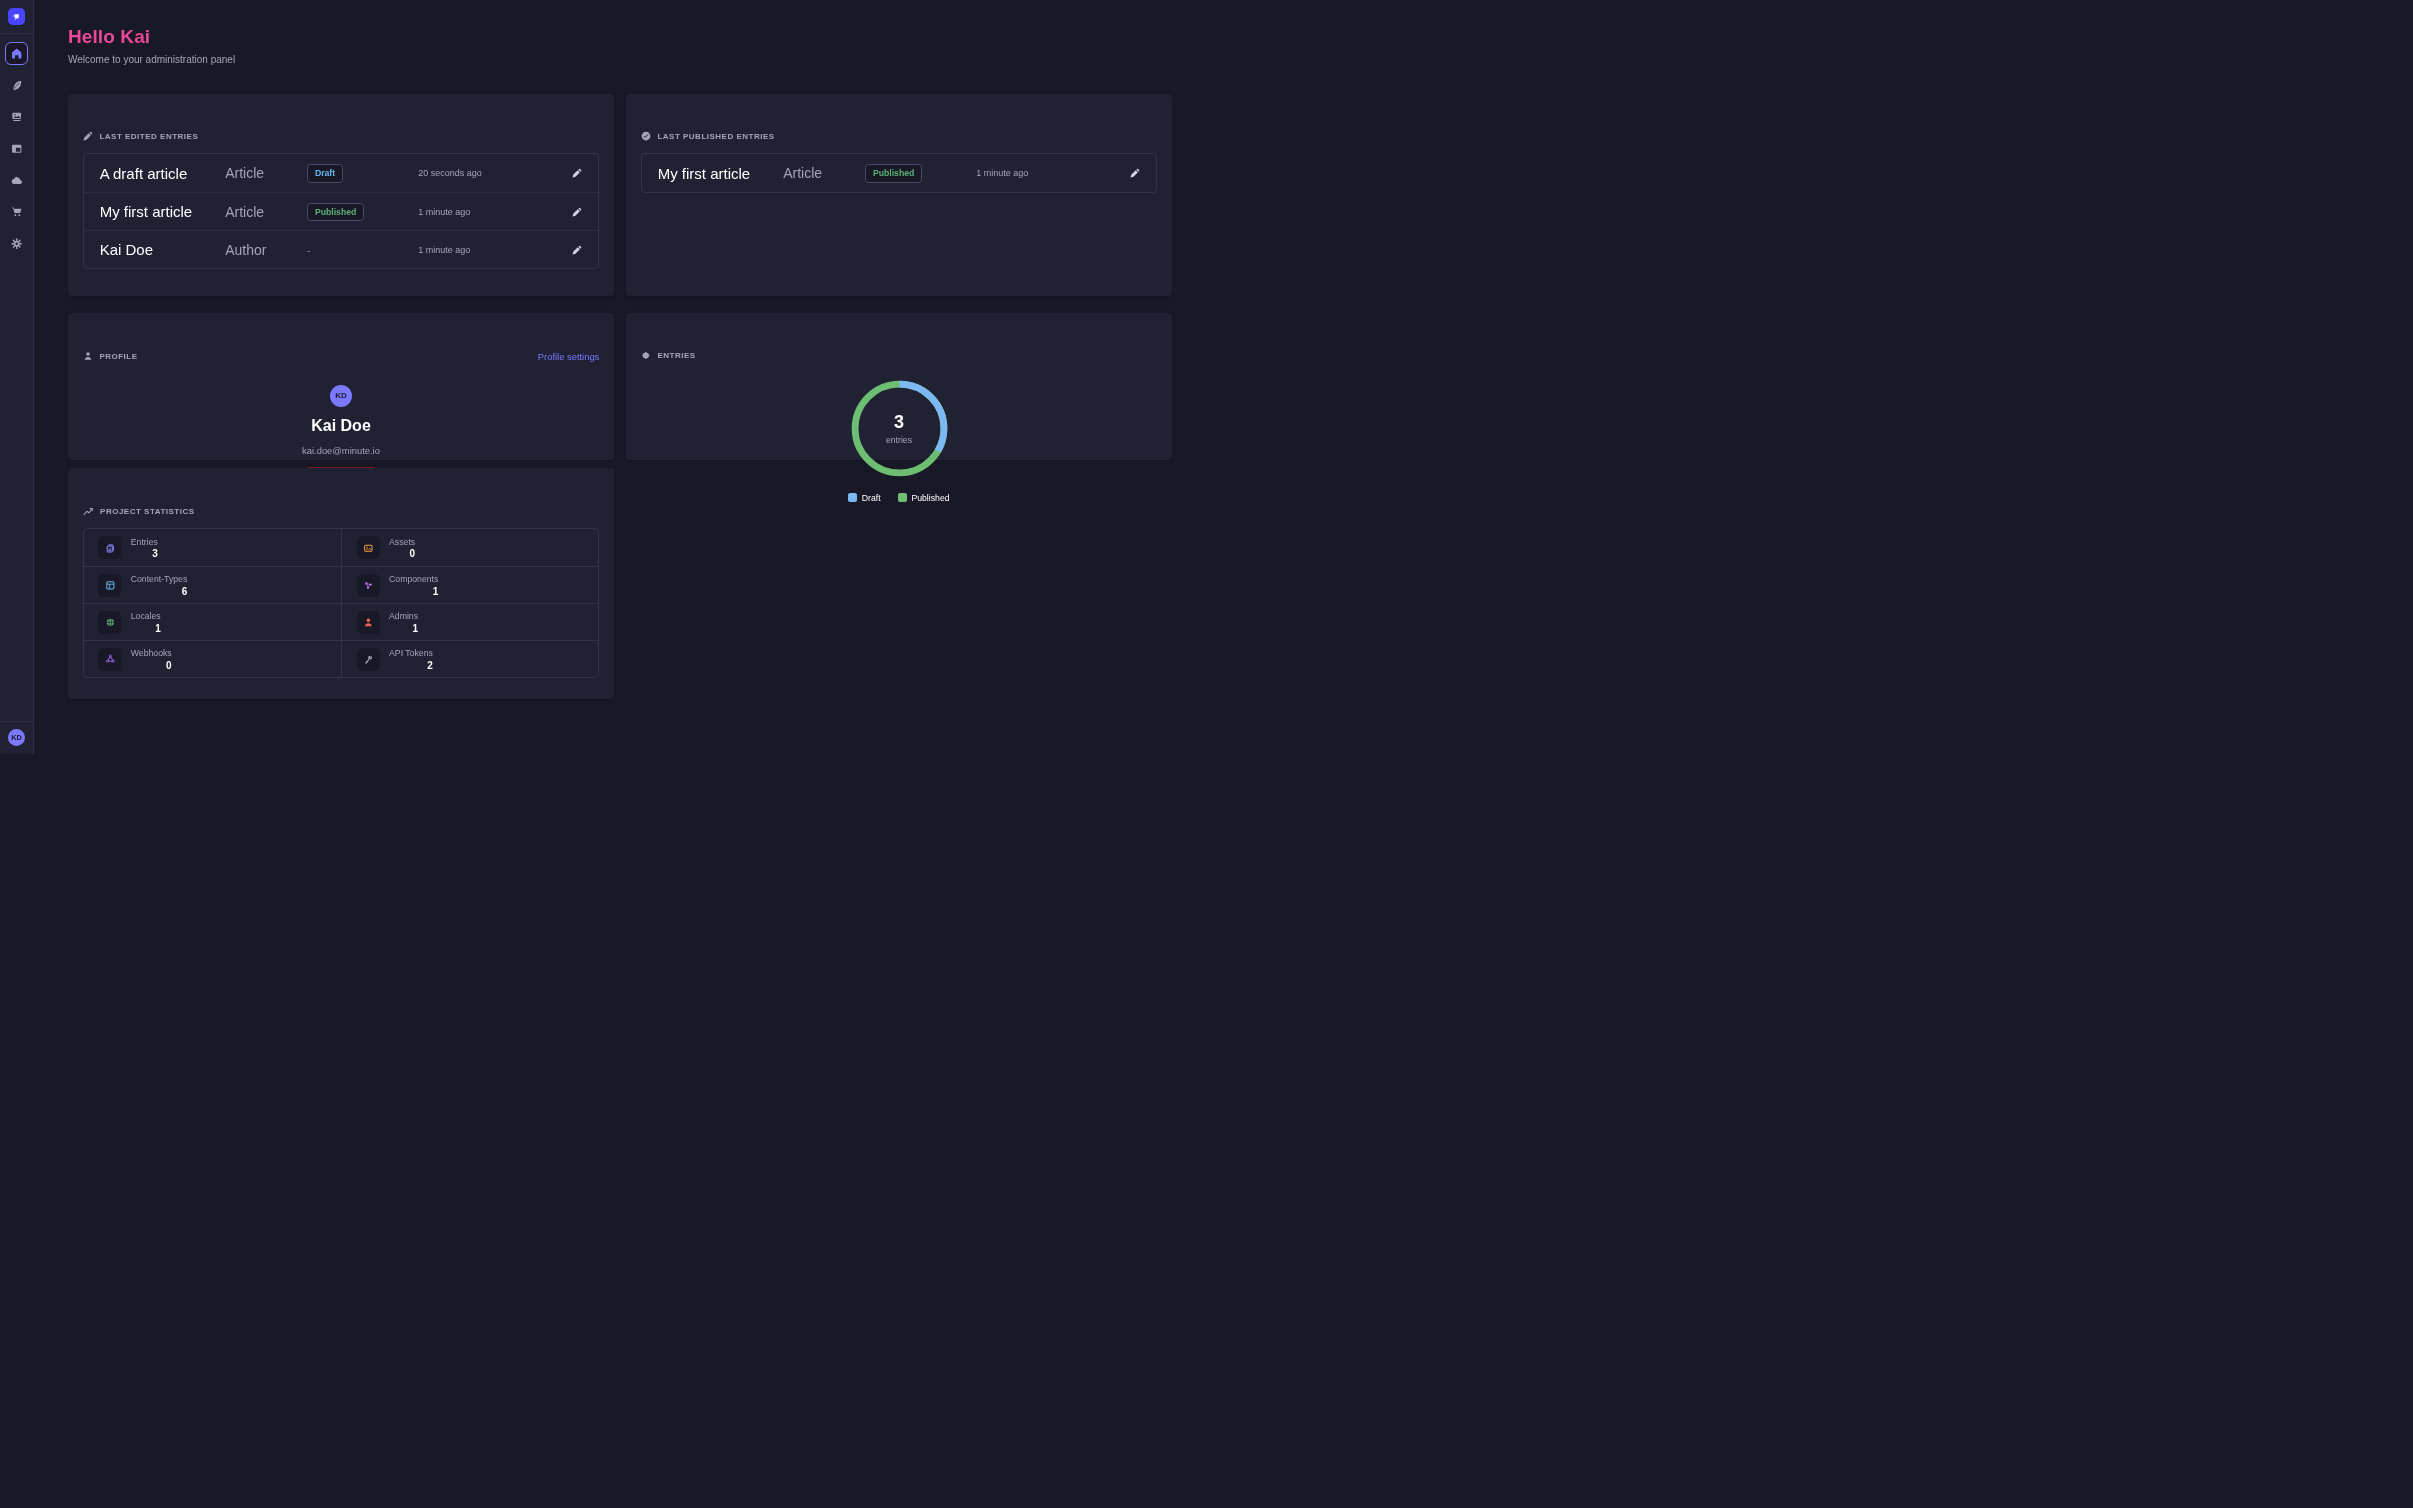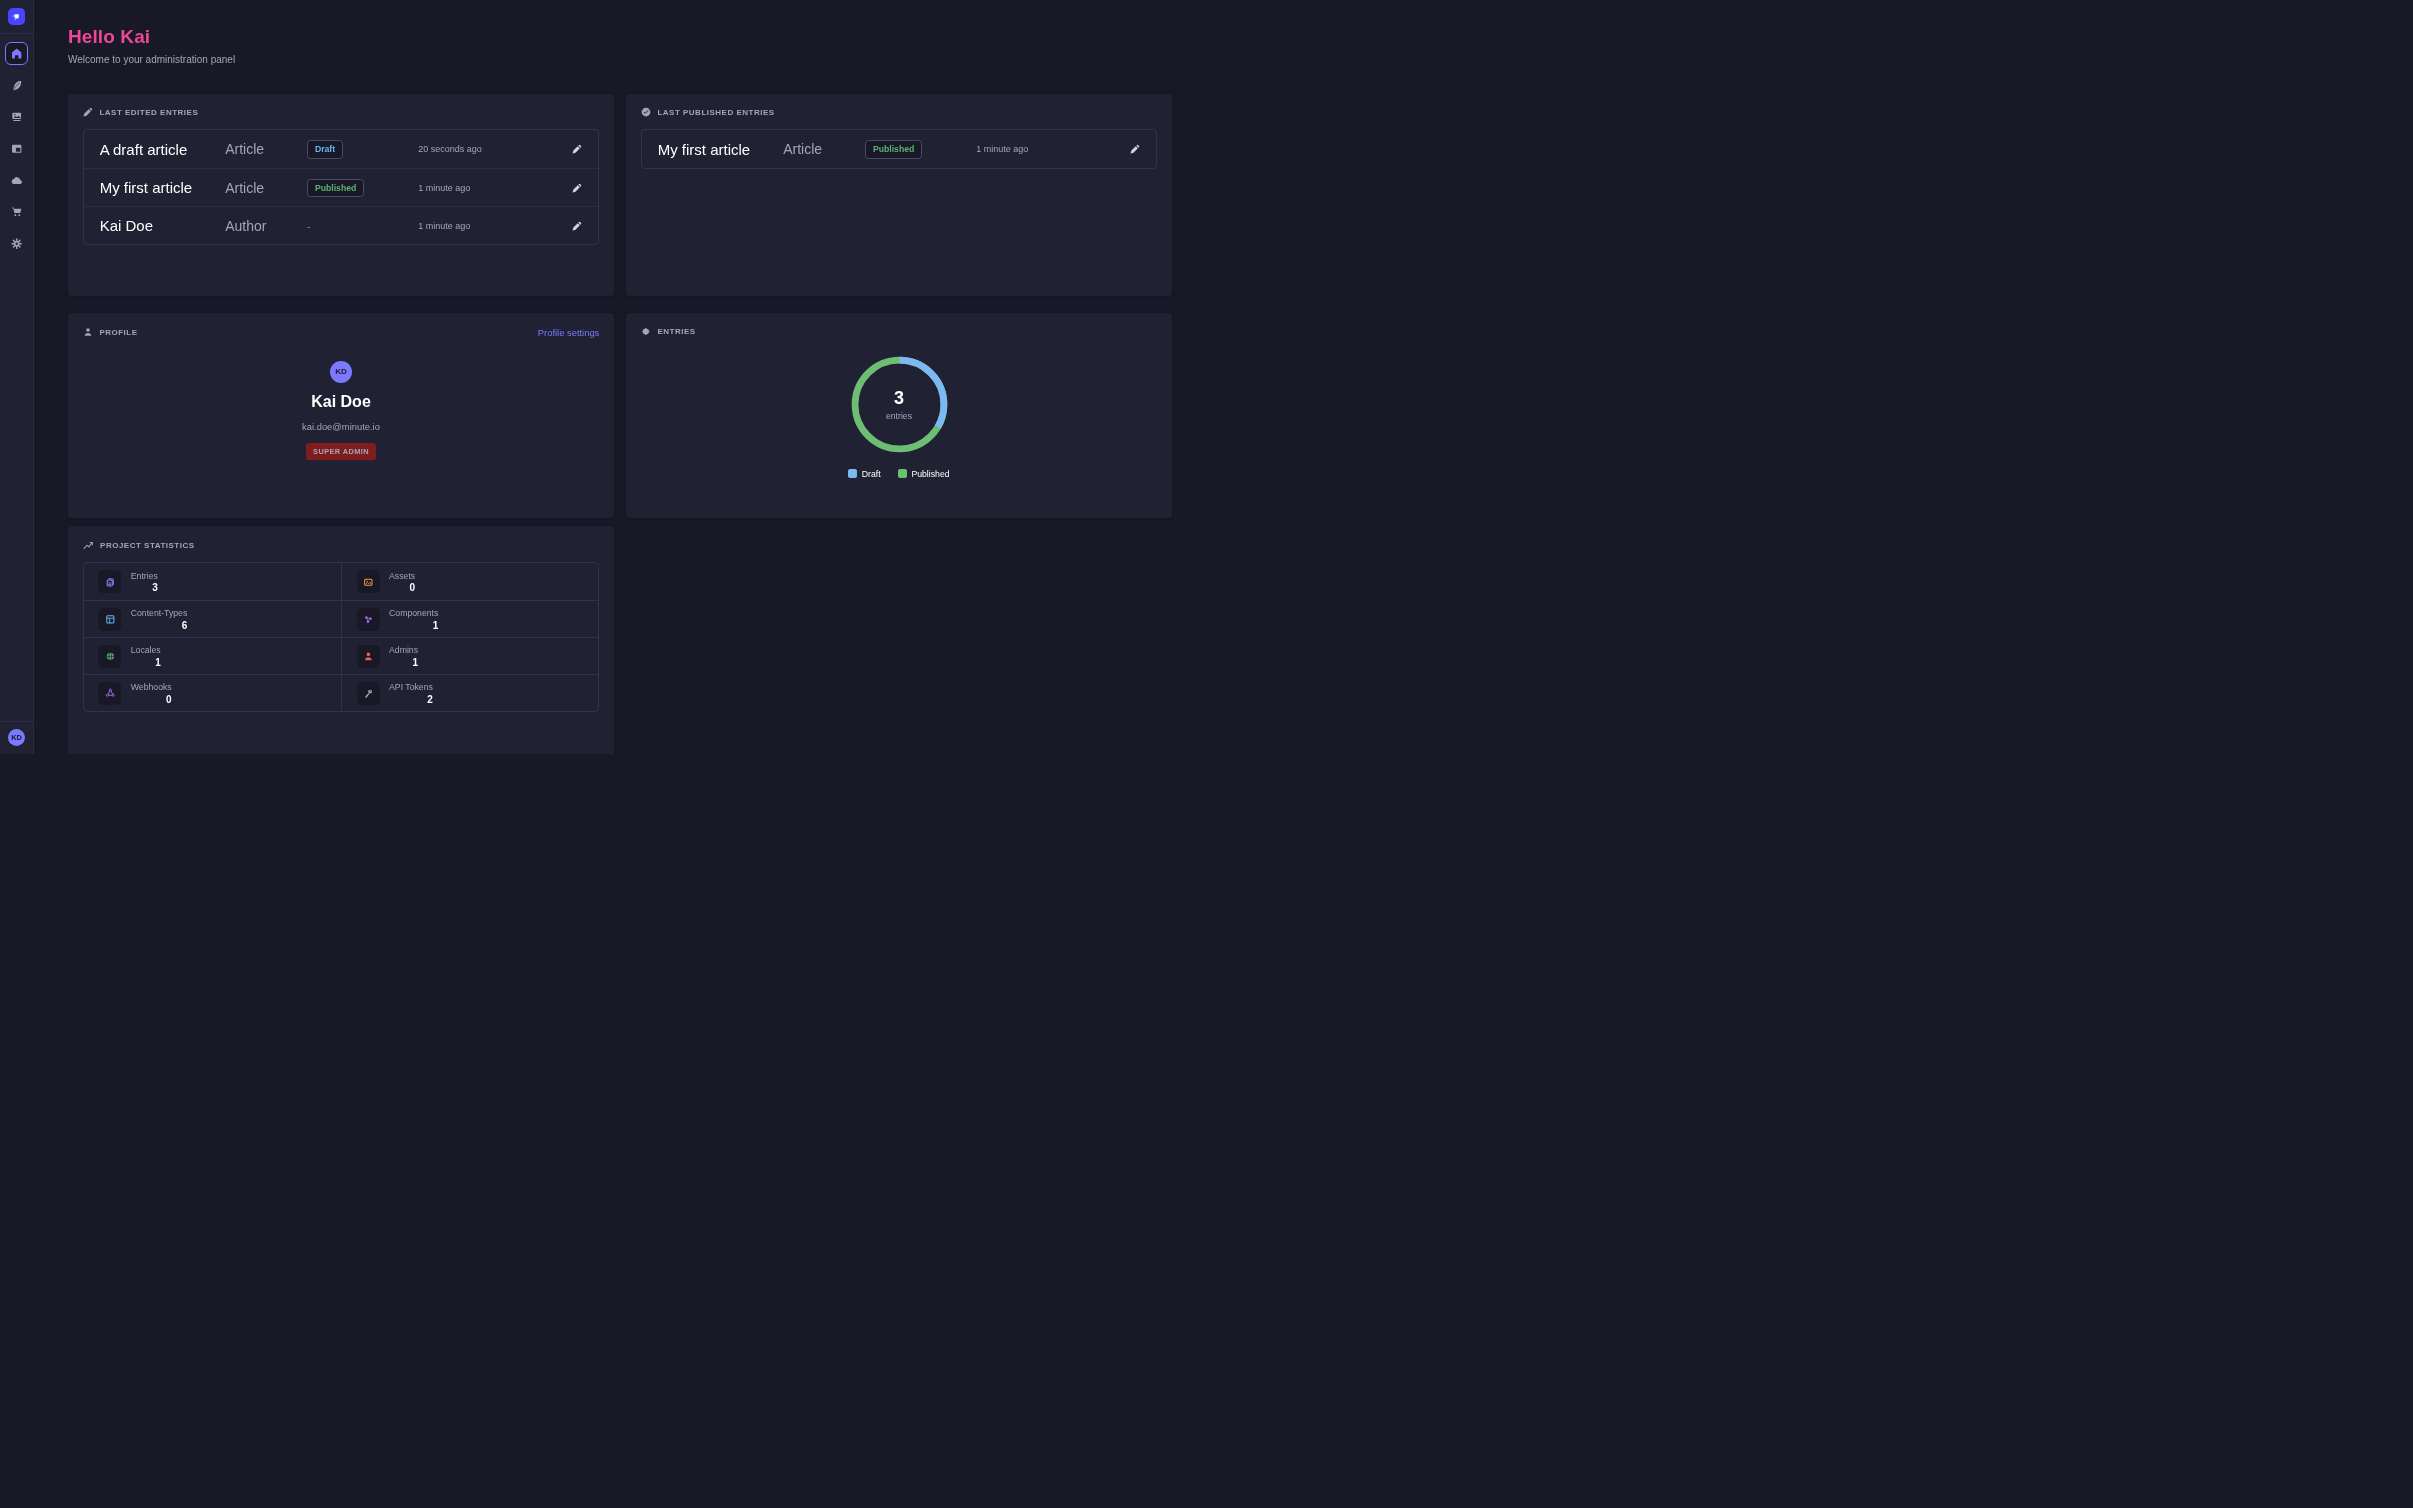--- a/index.html
+++ b/index.html
@@ -18,26 +18,26 @@
 
   
   .main { flex:1; padding:25.5px 34px 0 34px; }
   h1.page-title { color:#ec4899; font-size:19px; font-weight:700; letter-spacing:0.1px; }
   .page-subtitle { color:#a5a5ba; font-size:10px; margin-top:6px; }
 
   .cols { display:flex; gap:12px; margin-top:29.5px; }
   .col { width:546px; display:flex; flex-direction:column; }
 
   .card { background:#212134; border-radius:4px; padding:13.4px 14.7px; box-shadow:0 0.7px 2.7px rgba(0,0,0,.15); }
-  .card-head { display:flex; align-items:center; gap:6.7px; }
+  .card-head { display:flex; align-items:center; gap:6.7px;margin-top:24px; }
   .card-head .ttl { color:#a5a5ba; font-size:8px; font-weight:700; letter-spacing:0.5px; }
   .card-head .spacer { flex:1; }
   .link { color:#7b79ff; font-size:9.4px; text-decoration:none; cursor:pointer; }
 
-  .h301 { height:202px; } .h306 { height:205px; margin-top:17.4px; } .h312 { height:231px; margin-top:8px;text-align:right; }
+  .h301 { height:202px; } .h306 { height:147px; margin-top:17.4px; } .h312 { height:231px; margin-top:8px;text-align:right; }
   .right .h306 { margin-top:17.4px; }
 
   
   .etable { margin-top:12px; border:0.7px solid #32324d; border-radius:4px; }
   .erow { display:flex; align-items:center; height:38px; padding:0 16px; cursor:pointer; }
   .erow + .erow { border-top:0.7px solid #2b2b45; }
   .c-name  { flex:0 0 26%; color:#ffffff; font-size:15px; font-weight:500; }
   .c-kind  { flex:0 0 17%; color:#a5a5ba; font-size:14px; }
   .c-status{ flex:0 0 23%; }
   .c-time  { flex:1; color:#a5a5ba; font-size:9px; }

